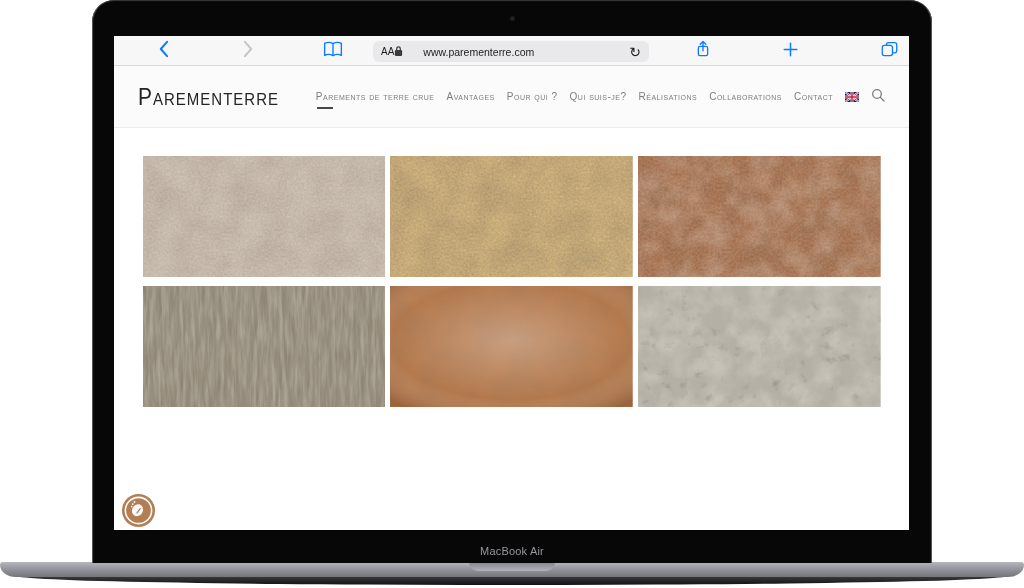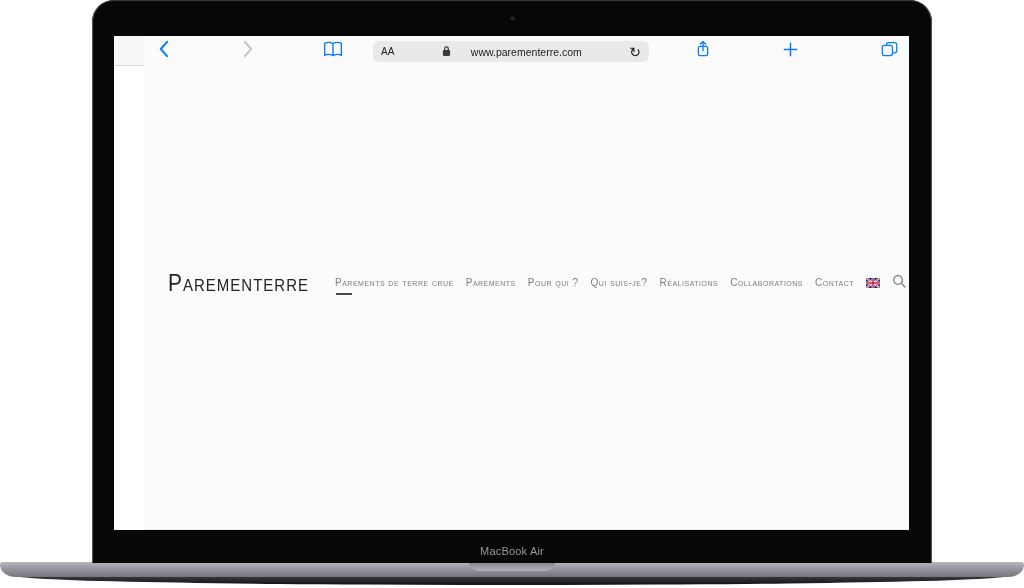--- a/index.html
+++ b/index.html
@@ -30,37 +30,37 @@
     box-shadow:inset 2px 0 1px -1px #5a5a60, inset -2px 0 1px -1px #5a5a60,
                inset 0 2px 1px -1px #3a3a40;
   }
   .camera { position:absolute; left:50%; top:16px; width:5px; height:5px; margin-left:-2px;
     border-radius:50%; background:#222328; box-shadow:inset 0 0 1px #000; }
   .device-label { position:absolute; bottom:6px; left:0; width:100%; text-align:center;
     font-size:11px; color:#97979c; letter-spacing:0.2px; }
   
   .screen {
     position:absolute; left:22px; top:36px; width:795px; height:494px;
-    background:#ffffff; overflow:hidden; display:flex; flex-direction:row;
+    background:#ffffff; overflow:hidden; display:flex; flex-direction:column;
   }
   .toolbar {
     height:30px; flex:0 0 30px; background:#f7f7f8; border-bottom:1px solid #d9d9de;
     position:relative;
   }
   .tb-icon { position:absolute; top:0; height:30px; width:22px; display:flex;
     align-items:center; justify-content:center; cursor:pointer; }
   .tb-back{left:38px;} .tb-fwd{left:123px;} .tb-book{left:208px;}
   .tb-share{left:578px;} .tb-plus{left:665px;} .tb-tabs{left:764px;}
   .url-pill {
     position:absolute; left:259px; top:5px; width:276px; height:21px;
     background:#e9e9eb; border-radius:6px; display:flex; align-items:center;
     padding:0 8px; font-size:11px; color:#1c1c1e;
   }
   .reader-aa { font-size:10px; letter-spacing:0; color:#1c1c1e; }
-  .url-center { flex:1; display:flex; align-items:center; justify-content:center; gap:20px;
+  .url-center { flex:1; display:flex; align-items:center; justify-content:flex-start; gap:20px;
     font-size:10.5px; color:#1c1c1e; }
   .reload-glyph { font-size:14px; color:#1c1c1e; line-height:1; }
   
   .site-header {
     flex:0 0 62px; background:#fbfbfb; border-bottom:1px solid #ebebeb;
     display:flex; align-items:center; padding:0 24px; gap:26px;
   }
   .logo {
     font-variant:small-caps; font-size:21px; letter-spacing:1px; color:#232323;
     font-weight:500; margin-right:auto; transform:scaleY(1.12); transform-origin:left center;
@@ -195,21 +195,21 @@
               <rect x="1.5" y="4.8" width="12" height="12" rx="2.5" stroke="#0a7aff" stroke-width="1.5" fill="#f7f7f8"></rect>
             </svg>
         </span>
       </div>
     </div>
 
     <div class="site-header">
       <div class="logo">Parementerre</div>
       <div class="nav">
         <div class="nav-item active">Parements de terre crue</div>
-        <div class="nav-item">Parements</div>
+        <div class="nav-item">Avantages</div>
         <div class="nav-item">Pour qui ?</div>
         <div class="nav-item">Qui suis-je?</div>
         <div class="nav-item">Réalisations</div>
         <div class="nav-item">Collaborations</div>
         <div class="nav-item">Contact</div>
         <div class="flag-btn">
           <span>
             <svg width="14" height="10" viewBox="0 0 14 10">
               <rect width="14" height="10" fill="#012169"></rect>
               <path d="M0 0 L14 10 M14 0 L0 10" stroke="#ffffff" stroke-width="2"></path>

